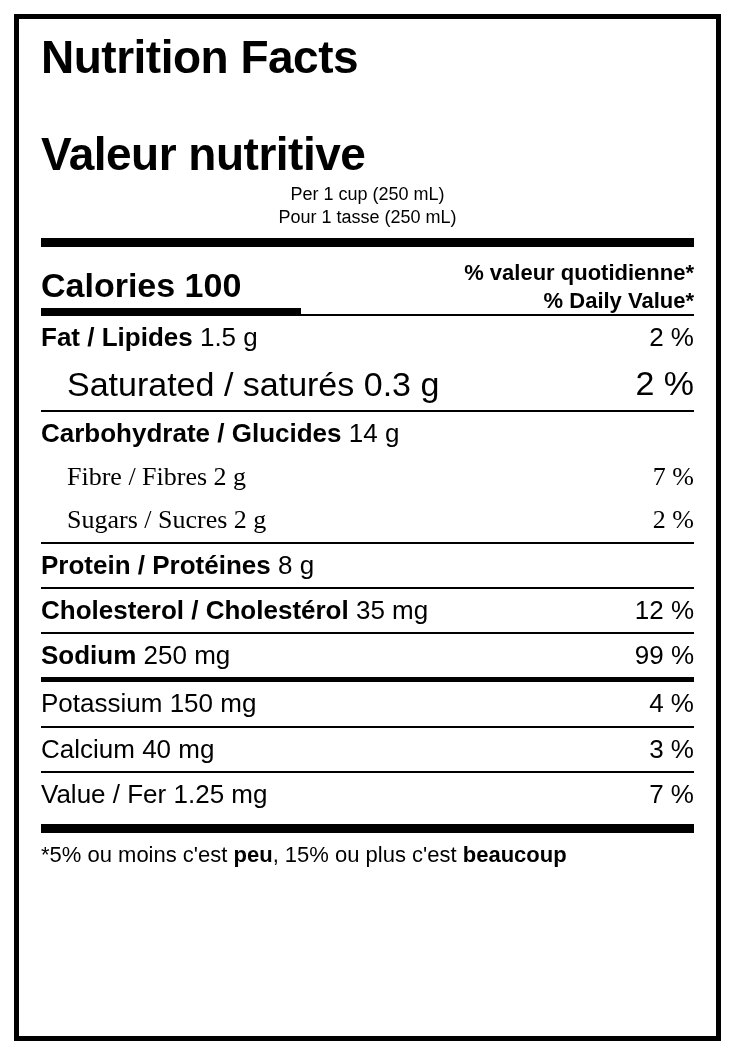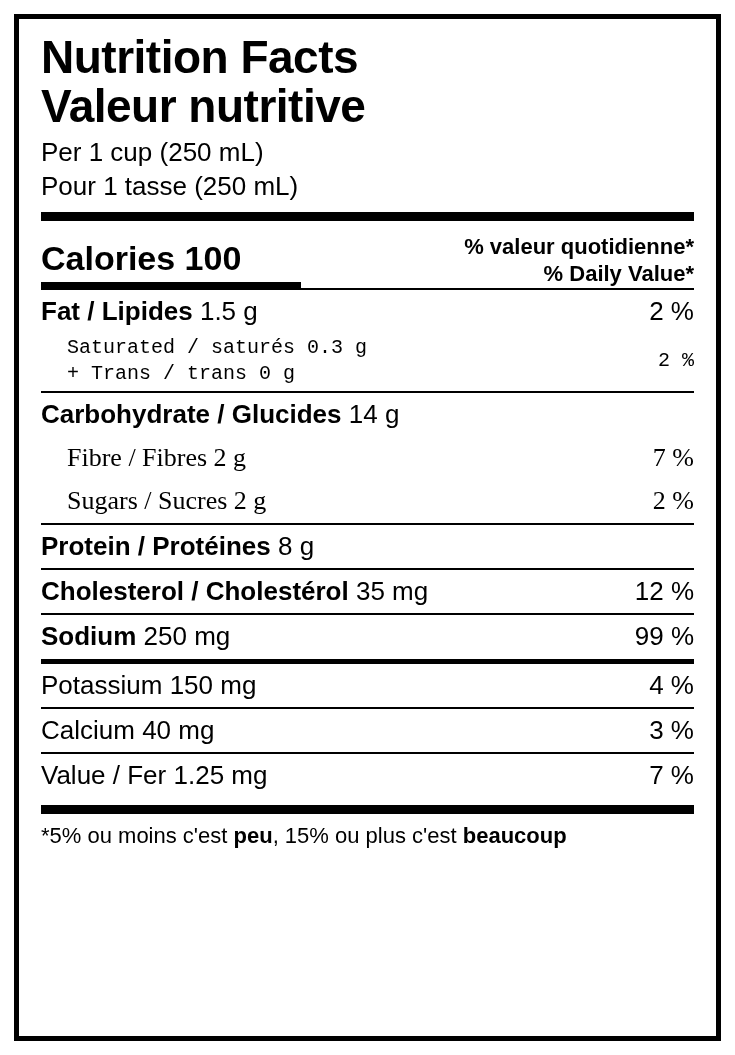--- a/index.html
+++ b/index.html
@@ -29,24 +29,26 @@
     font-weight: bold;
     line-height: 1.06;
     letter-spacing: -0.5px;
   }
   .title-fr {
     font-size: 46px;
     font-weight: bold;
     line-height: 1.06;
     letter-spacing: -0.5px;
     margin-bottom: 4px;
+    margin-top: 48px;
   }
   .serving {
-    font-size: 26px;
+    font-size: 18px;
     line-height: 1.33;
+    text-align: center;
   }
   .rule-thick {
     border-top: 9px solid #000000;
     margin-top: 8px;
   }
   .rule-med {
     border-top: 5px solid #000000;
   }
   .rule-thin {
     border-top: 2px solid #000000;
@@ -89,22 +91,21 @@
     padding-left: 10px;
     white-space: nowrap;
   }
   .indent { padding-left: 26px; font-family: Liberation Serif, serif; }
   b { font-weight: bold; }
   .stack-row {
     display: flex;
     align-items: center;
     justify-content: space-between;
     padding: 2px 0 4px 0;
-    font-size: 20px;
-    font-family: Liberation Mono, monospace;
+    font-size: 34px;
   }
   .stack-lines { flex: 1 1 auto; }
   .stack-lines div { line-height: 1.30; padding-left: 26px; }
   .footnotes {
     font-size: 22px;
     line-height: 1.38;
     padding-top: 7px;
   }
 </style>
 </head>
@@ -133,21 +134,20 @@
 
   <div class="rule-thin"></div>
   <div class="row">
     <div class="left"><b>Fat / Lipides</b> <span>1.5 g</span></div>
     <div class="right">2 %</div>
   </div>
 
   <div class="stack-row">
     <div class="stack-lines">
       <div><span>Saturated / saturés</span> <span>0.3 g</span></div>
-      <div><span>+ Trans / trans</span> <span>0 g</span></div>
     </div>
     <div class="right">2 %</div>
   </div>
 
   <div class="rule-thin"></div>
   <div class="row">
     <div class="left"><b>Carbohydrate / Glucides</b> <span>14 g</span></div>
     <div class="right"></div>
   </div>
 

